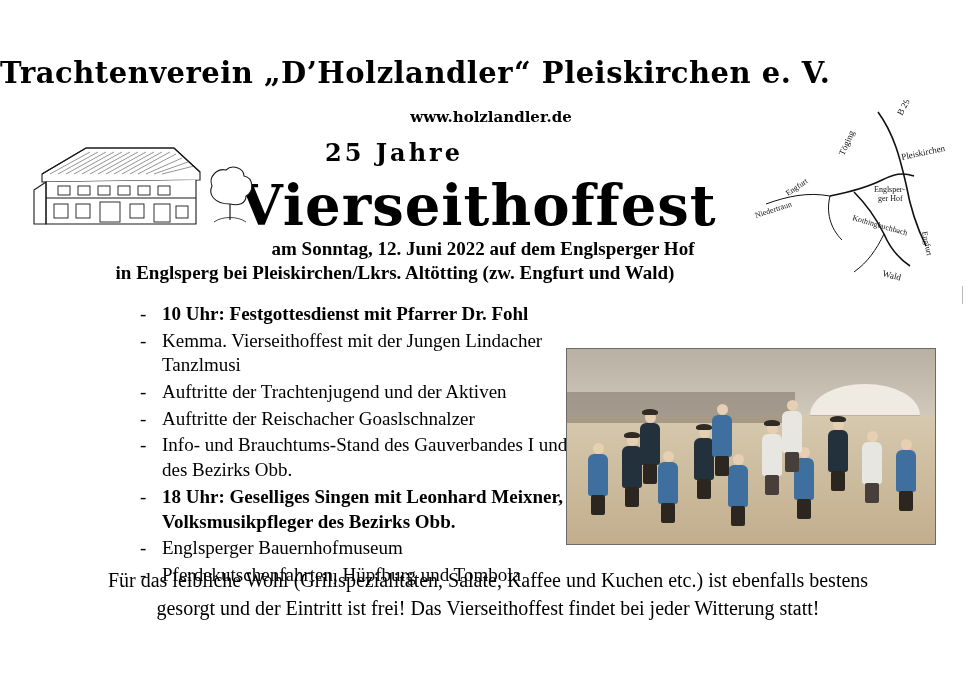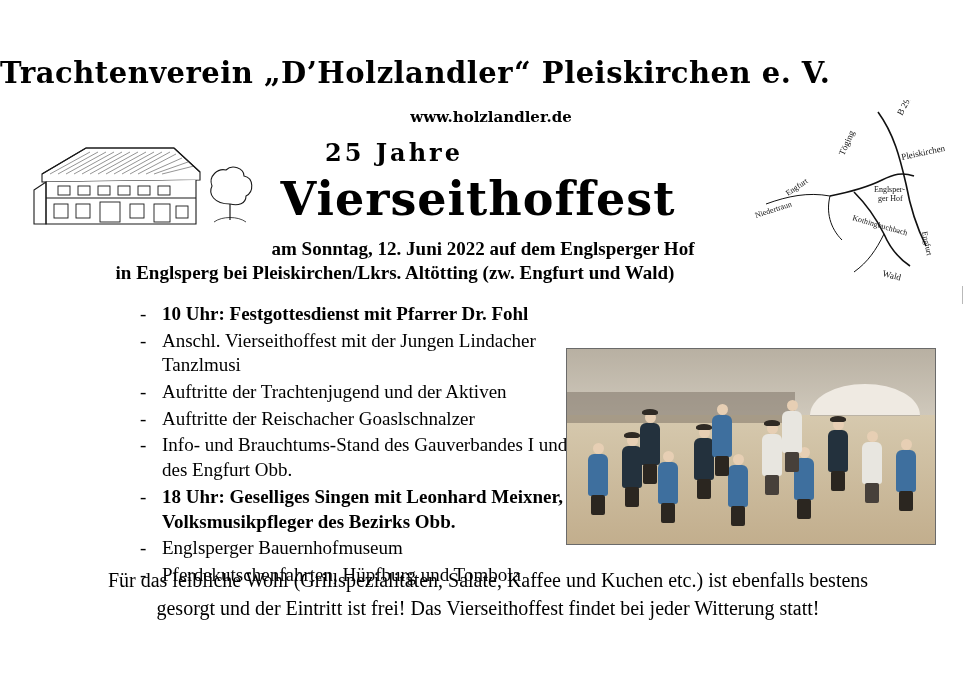--- a/index.html
+++ b/index.html
@@ -56,21 +56,21 @@
     letter-spacing: 3px;
   }
   .fest-title {
     position: absolute;
     top: 172px;
     left: 0;
     width: 956px;
     text-align: center;
     font-family: "DejaVu Serif", serif;
     font-weight: bold;
-    font-size: 46px;
+    font-size: 56px;
     letter-spacing: 1px;
   }
   .subtitle-1 {
     position: absolute;
     top: 238px;
     left: 0;
     width: 966px;
     text-align: center;
     font-weight: bold;
     font-size: 19px;
@@ -338,33 +338,33 @@
 
   <div class="edge-line"></div>
 
   <div class="program">
     <div class="program-item bold">
       <span class="dash">-</span>
       <span class="txt">10 Uhr: Festgottesdienst mit Pfarrer Dr. Fohl</span>
     </div>
     <div class="program-item">
       <span class="dash">-</span>
-      <span class="txt">Anschl. Vierseithoffest mit der Jungen Lindacher Tanzlmusi</span>
+      <span class="txt">Kemma. Vierseithoffest mit der Jungen Lindacher Tanzlmusi</span>
     </div>
     <div class="program-item">
       <span class="dash">-</span>
       <span class="txt">Auftritte der Trachtenjugend und der Aktiven</span>
     </div>
     <div class="program-item">
       <span class="dash">-</span>
       <span class="txt">Auftritte der Reischacher Goaslschnalzer</span>
     </div>
     <div class="program-item">
       <span class="dash">-</span>
-      <span class="txt">Info- und Brauchtums-Stand des Gauverbandes I und des Engfurt Obb.</span>
+      <span class="txt">Info- und Brauchtums-Stand des Gauverbandes I und des Bezirks Obb.</span>
     </div>
     <div class="program-item bold">
       <span class="dash">-</span>
       <span class="txt">18 Uhr: Geselliges Singen mit Leonhard Meixner, Volksmusikpfleger des Bezirks Obb.</span>
     </div>
     <div class="program-item">
       <span class="dash">-</span>
       <span class="txt">Englsperger Bauernhofmuseum</span>
     </div>
     <div class="program-item">

